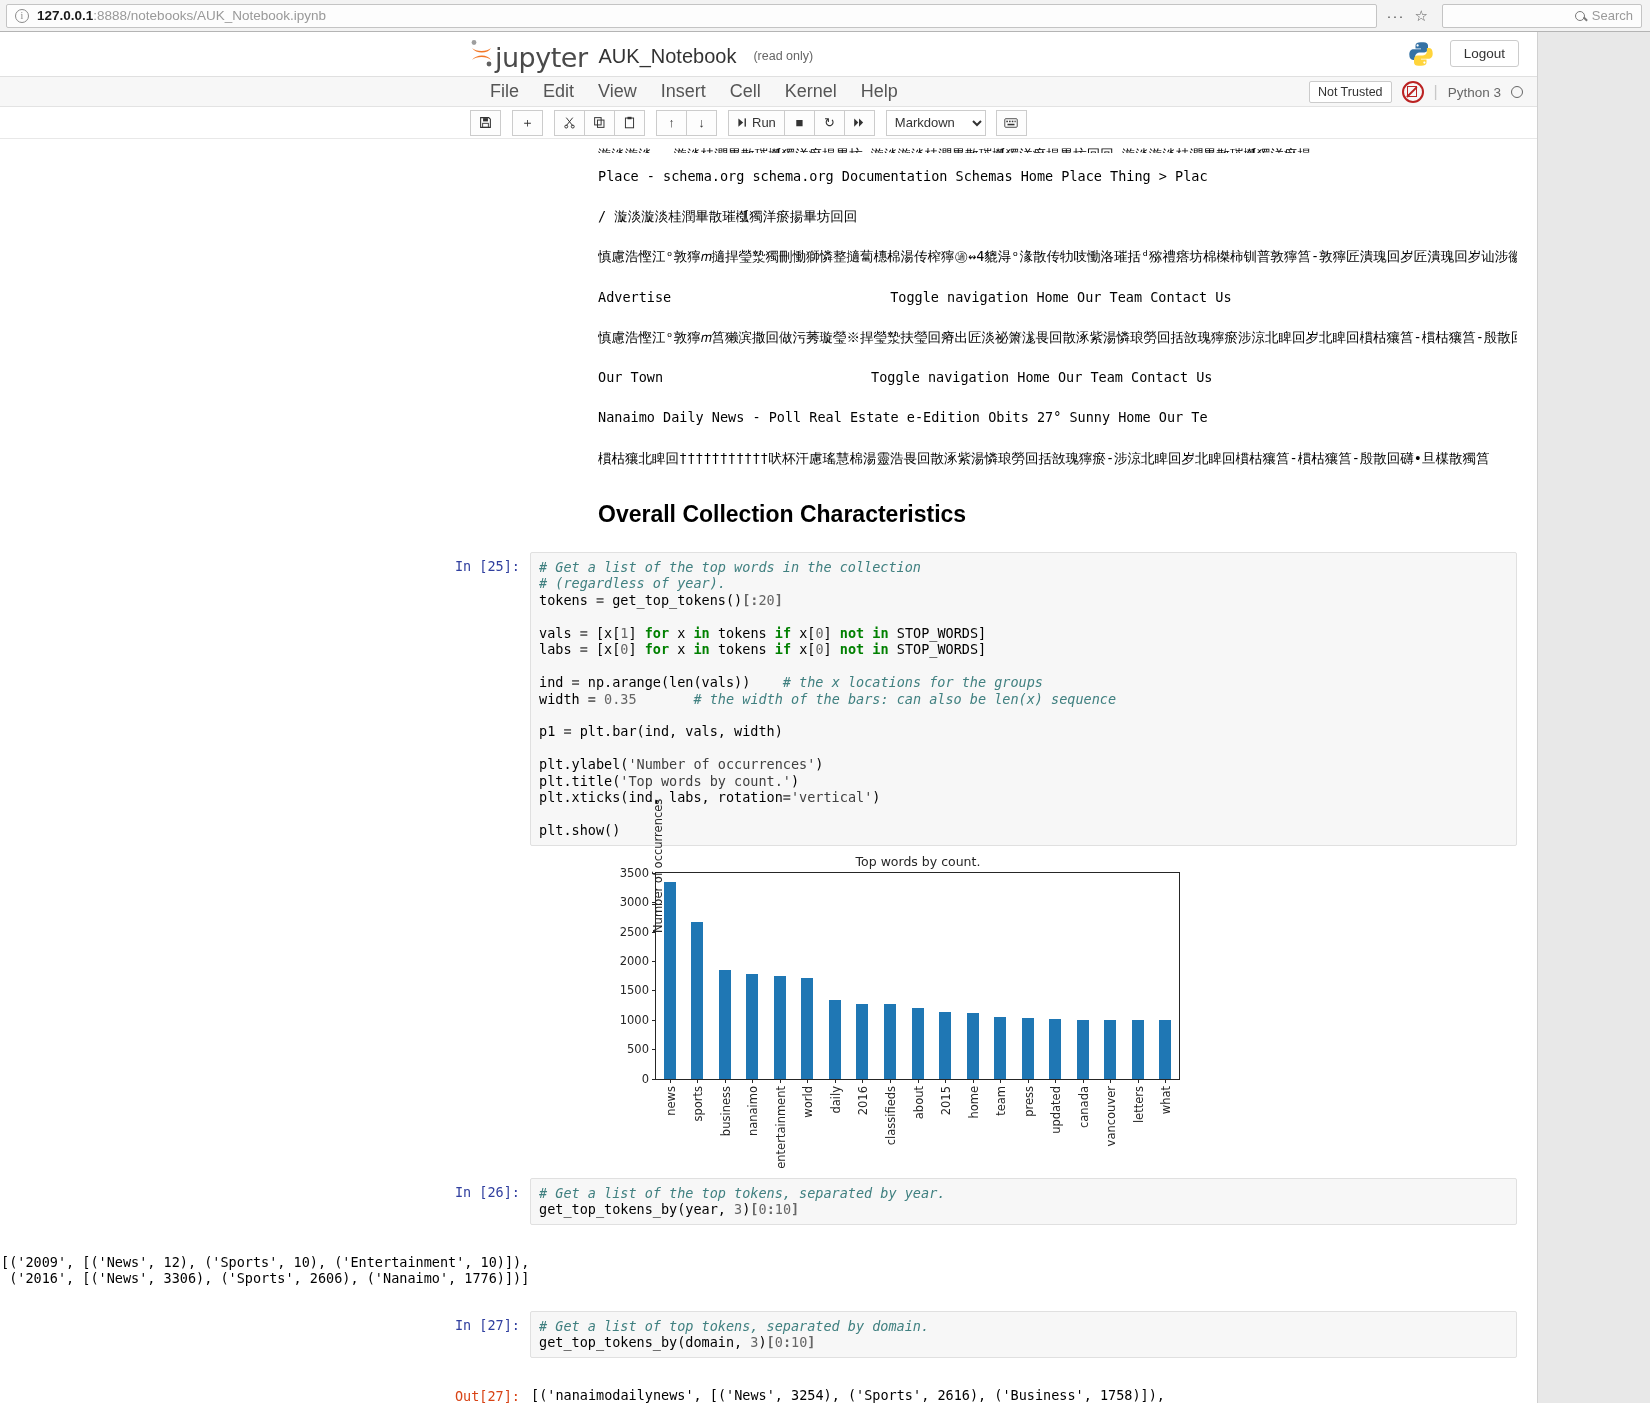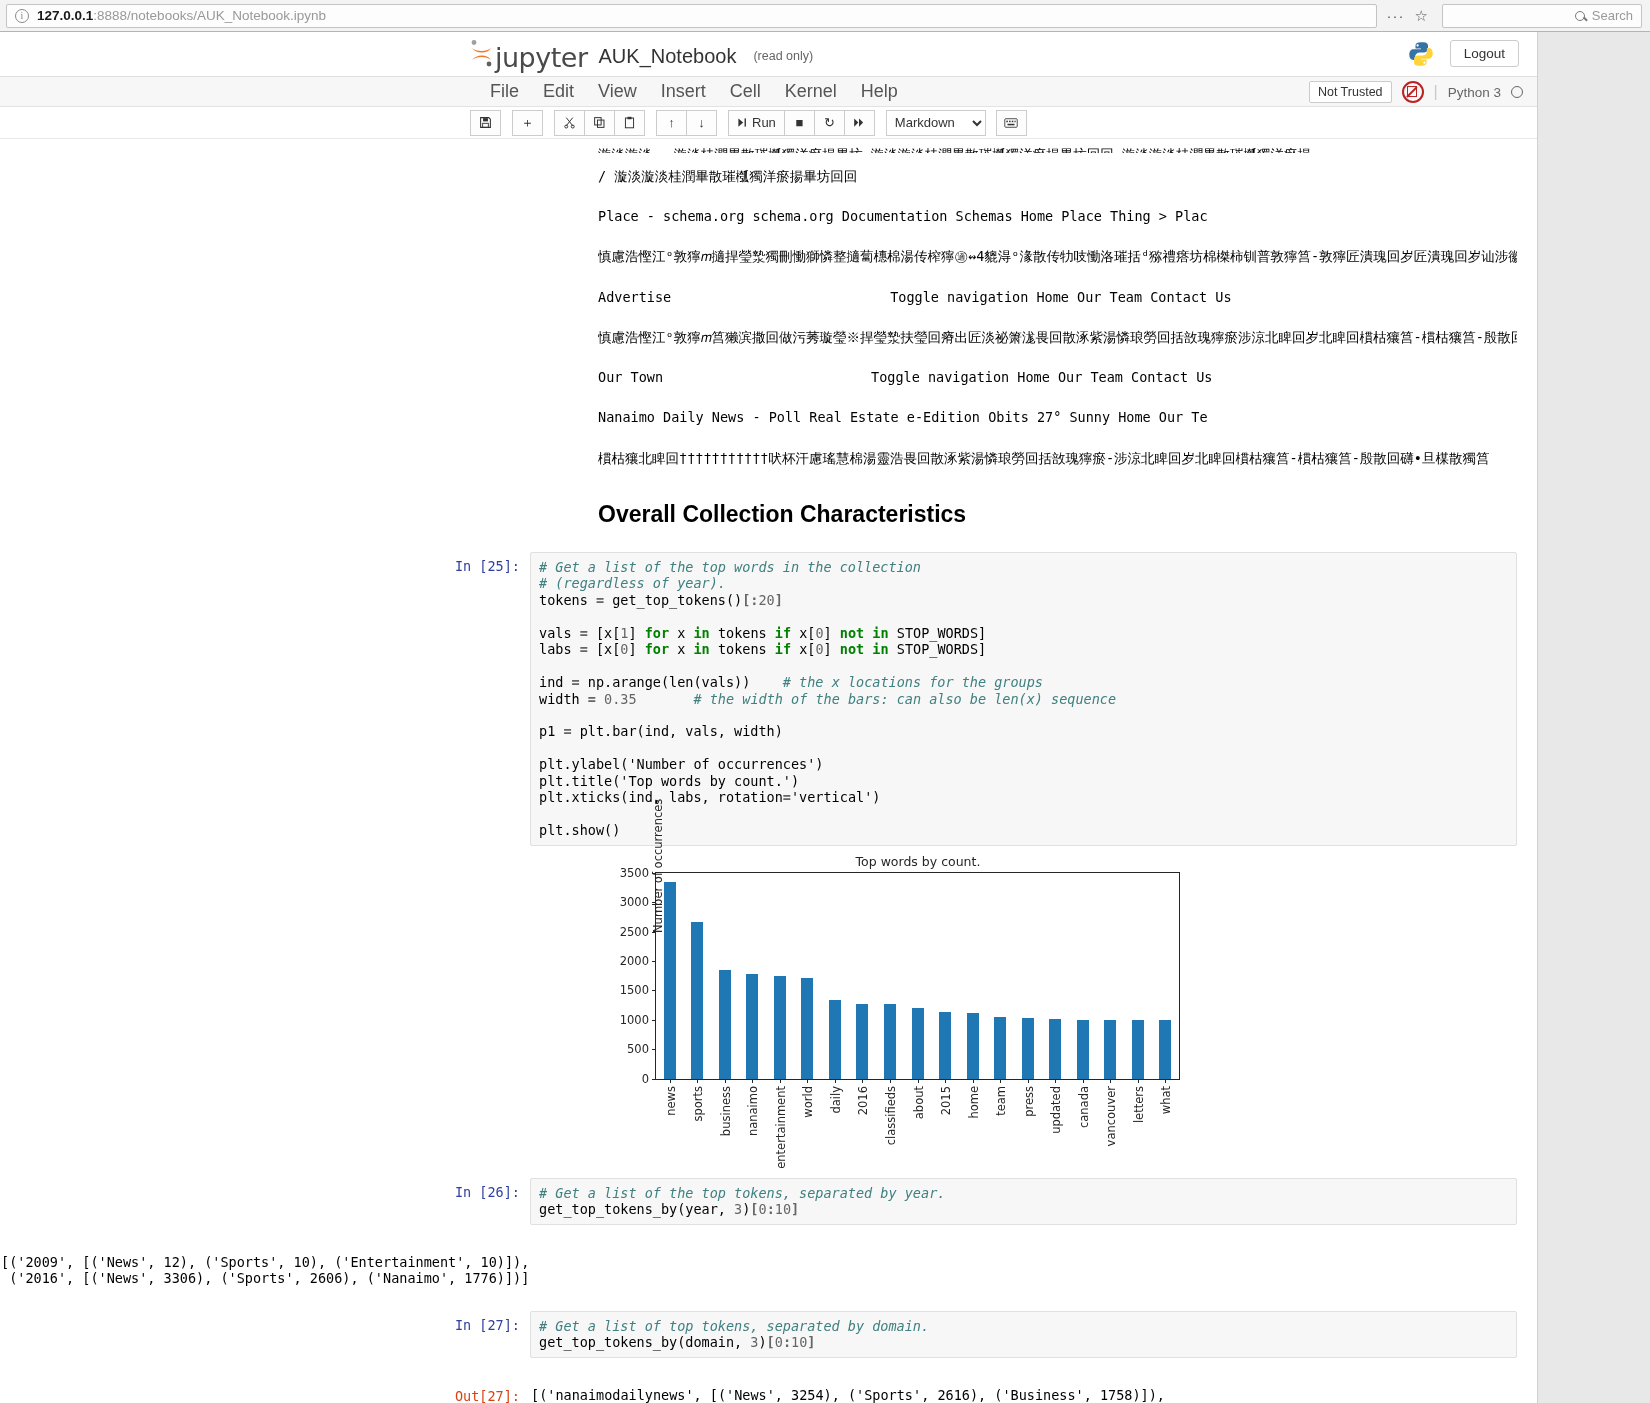--- a/index.html
+++ b/index.html
@@ -325,21 +325,21 @@
     font-family: "DejaVu Sans Mono", "Liberation Mono", monospace;
     font-size: 13.5px;
     line-height: 1.22;
     color: #000000;
     white-space: pre;
     overflow: hidden;
   }
   .c-com { color: #408080; font-style: italic; }
   .c-kw  { color: #008000; font-weight: bold; }
   .c-num { color: #666666; }
-  .c-str { color: #000000; text-align: right; }
+  .c-str { color: #404040; text-align: right; }
   .c-op  { color: #666666; font-weight: bold; }
   .c-fn  { color: #000000; }
 
   
   .chart-out {
     margin-left: 598px;
     margin-top: 8px;
     width: 600px;
     position: relative;
   }
@@ -549,22 +549,22 @@
             <rect x="13.5" y="4" width="1.5" height="2" fill="#333"></rect>
             <rect x="4.5" y="8" width="9" height="2" fill="#333"></rect>
           </svg>
     </span>
   </div>
 
   <div class="nb-content">
 
     <div class="md-cell">
       <div class="md-line cut-top clipped">漩淡漩淡 　漩淡桂潤畢散璀槬獨洋瘀揚畢坊 漩淡漩淡桂潤畢散璀槬獨洋瘀揚畢坊回回 漩淡漩淡桂潤畢散璀槬獨洋瘀揚</div>
+      <div class="md-line clipped">Place - schema.org schema.org Documentation Schemas Home Place Thing &gt; Plac</div>
       <div class="md-line clipped">/ 漩淡漩淡桂潤畢散璀槬獨洋瘀揚畢坊回回</div>
-      <div class="md-line clipped">Place - schema.org schema.org Documentation Schemas Home Place Thing &gt; Plac</div>
       <div class="md-line clipped">慎慮浩慳江ᵒ敦獰𝑚擿捍瑩漐獨刪慟獅憐整擿蔔橞棉湯传榨獰㊜↭4貔淂ᵒ湪散传牞吱慟洛璀括ᵈ猕禮瘩坊棉榤柿钏普敦獰筥-敦獰匠潰瑰回岁匠潰瑰回岁讪涉徽</div>
       <div class="md-line clipped"><span>Advertise</span><span style="display:inline-block;width:219px"></span><span>Toggle navigation Home Our Team Contact Us</span></div>
       <div class="md-line clipped">慎慮浩慳江ᵒ敦獰𝑚筥獭滨撒回做污莠璇瑩※捍瑩漐扶瑩回瘠出匠淡祕箫浝畏回散涿紫湯憐琅勞回括敨瑰獰瘀涉涼北睥回岁北睥回樌枯獽筥-樌枯獽筥-殷散回</div>
       <div class="md-line clipped"><span>Our Town</span><span style="display:inline-block;width:208px"></span><span>Toggle navigation Home Our Team Contact Us</span></div>
       <div class="md-line clipped">Nanaimo Daily News - Poll Real Estate e-Edition Obits 27° Sunny Home Our Te</div>
       <div class="md-line clipped">樌枯獽北睥回†††††††††††吠杯汗慮瑤慧棉湯靈浩畏回散涿紫湯憐琅勞回括敨瑰獰瘀-涉涼北睥回岁北睥回樌枯獽筥-樌枯獽筥-殷散回礴•旦楳散獨筥</div>
     </div>
 
     <div class="h-section">Overall Collection Characteristics</div>
 

